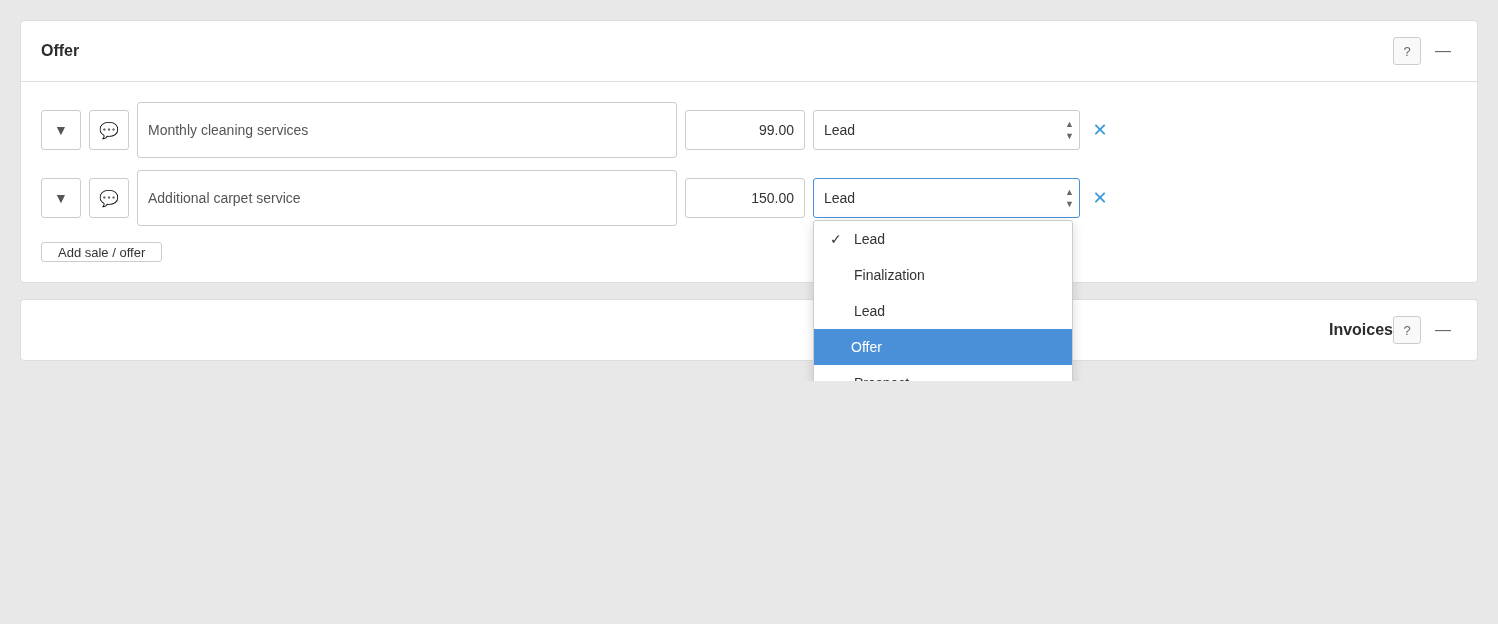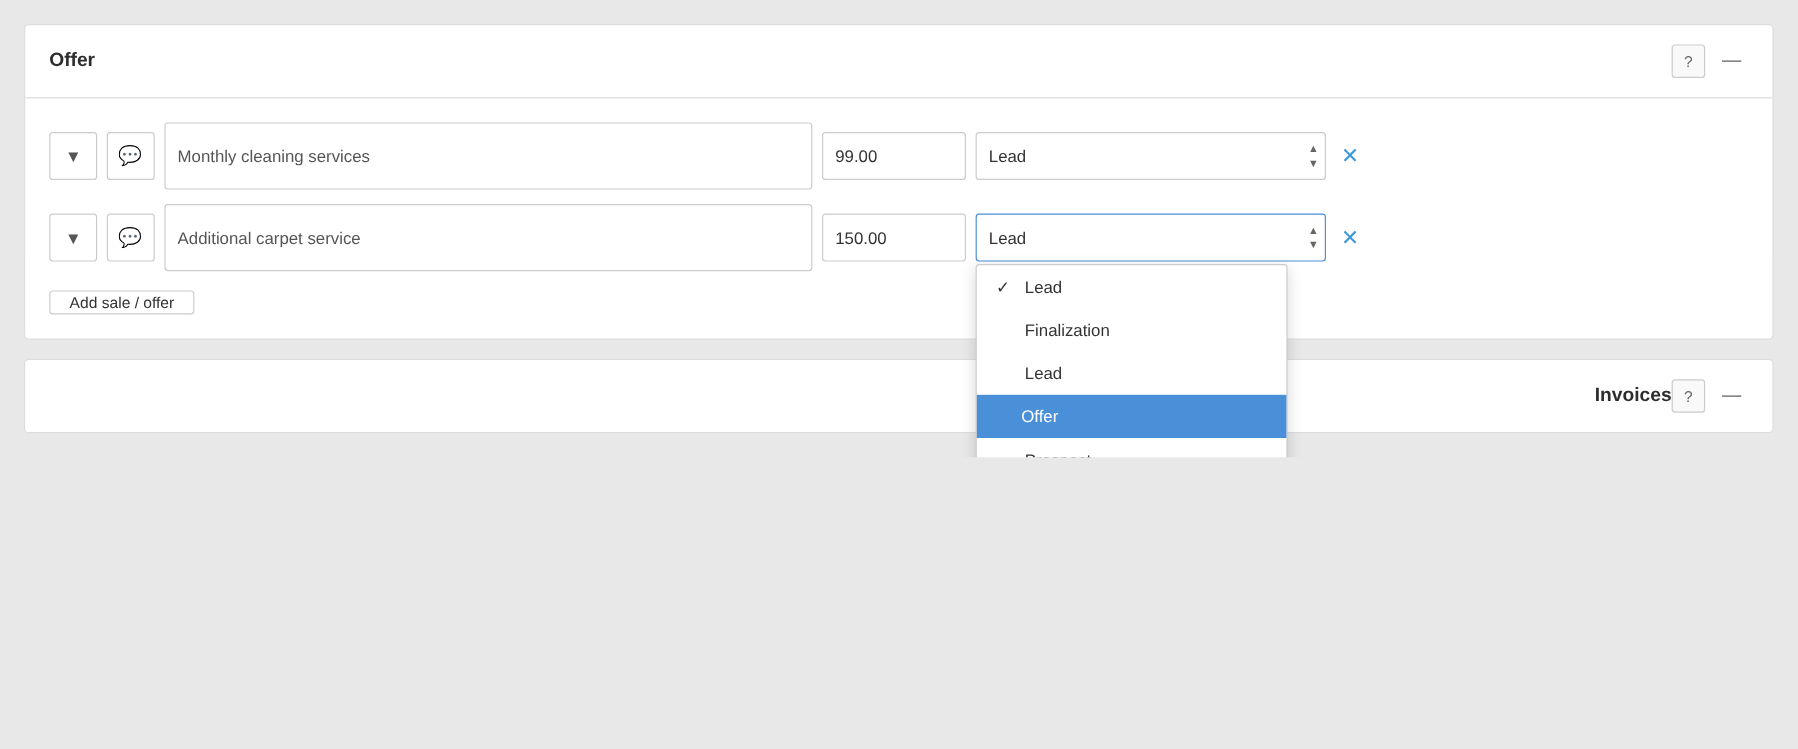--- a/index.html
+++ b/index.html
@@ -108,25 +108,26 @@
       max-width: 540px;
     }
     .number-input {
       width: 120px;
       height: 40px;
       border: 1px solid #ccc;
       border-radius: 3px;
       padding: 0 10px;
       font-size: 14px;
       color: #333;
+      text-align: right;
       background: #fff;
     }
     .type-select-wrapper {
       position: relative;
-      width: 292px;
+      width: 267px;
     }
     .type-select {
       width: 100%;
       height: 40px;
       border: 1px solid #ccc;
       border-radius: 3px;
       padding: 0 30px 0 10px;
       font-size: 14px;
       color: #333;
       background: #fff;

